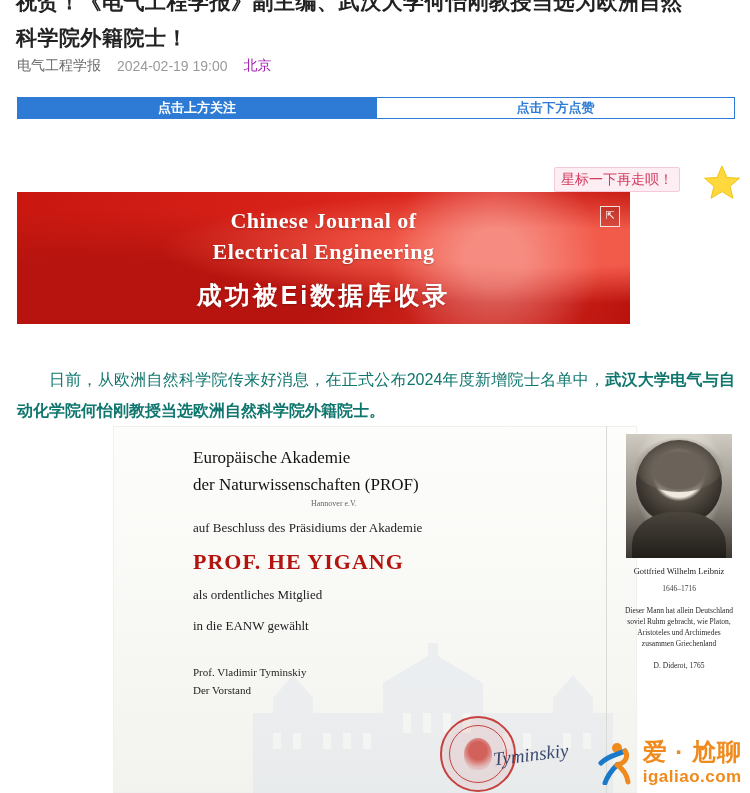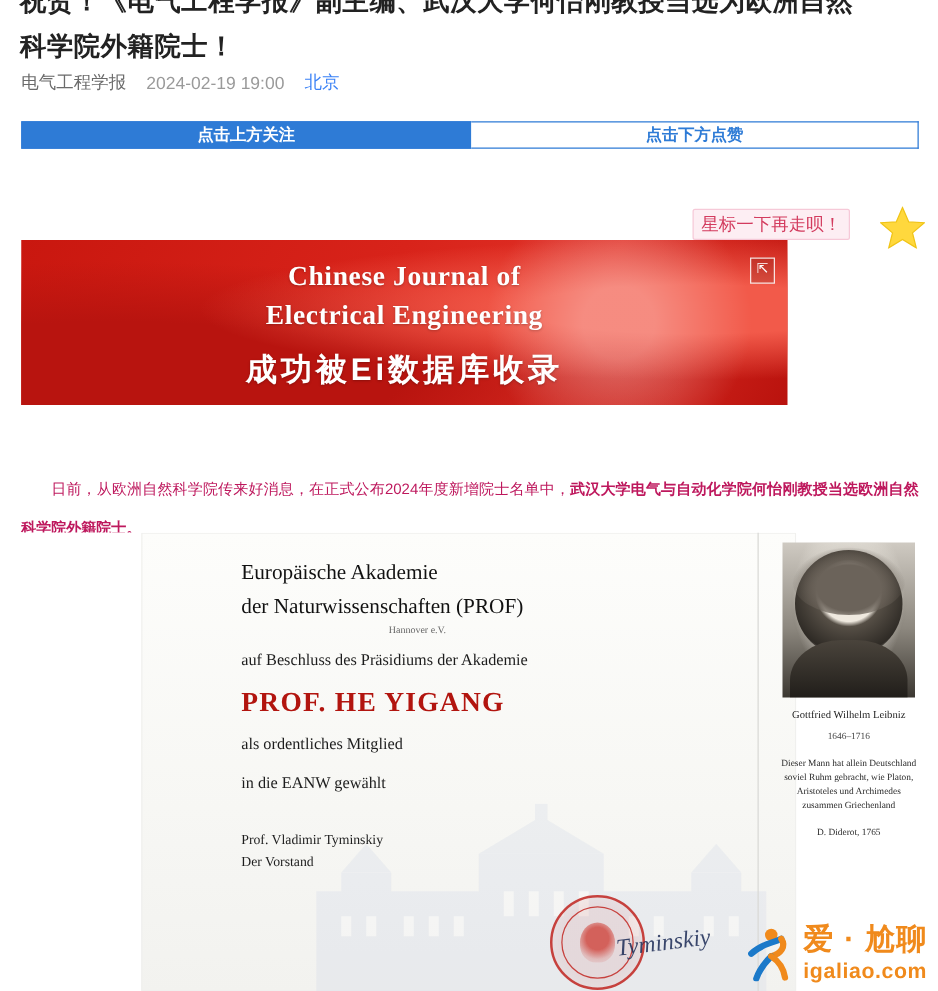--- a/index.html
+++ b/index.html
@@ -45,21 +45,21 @@
     align-items: center;
     gap: 16px;
   }
   .byline .source {
     color: #6b6b6b;
   }
   .byline .date {
     color: #9a9a9a;
   }
   .byline .loc {
-    color: #3b82f6;
+    color: #a21caf;
   }
 
   
   .barwrap {
     position: absolute;
     left: 17px;
     top: 97px;
     width: 718px;
     height: 22px;
     display: flex;
@@ -160,25 +160,25 @@
     font-size: 11px;
     line-height: 17px;
     text-align: center;
     background: rgba(0,0,0,0.10);
   }
 
   
   .para {
     position: absolute;
     left: 17px;
-    top: 364px;
+    top: 348px;
     width: 718px;
-    font-size: 12px;
+    font-size: 16px;
     line-height: 31px;
-    color: #be185d;
+    color: #0f766e;
     text-align: justify;
     text-indent: 2em;
   }
   .para b { font-weight: 700; }
 
   
   .cert {
     position: absolute;
     left: 0px;
     top: 426px;

